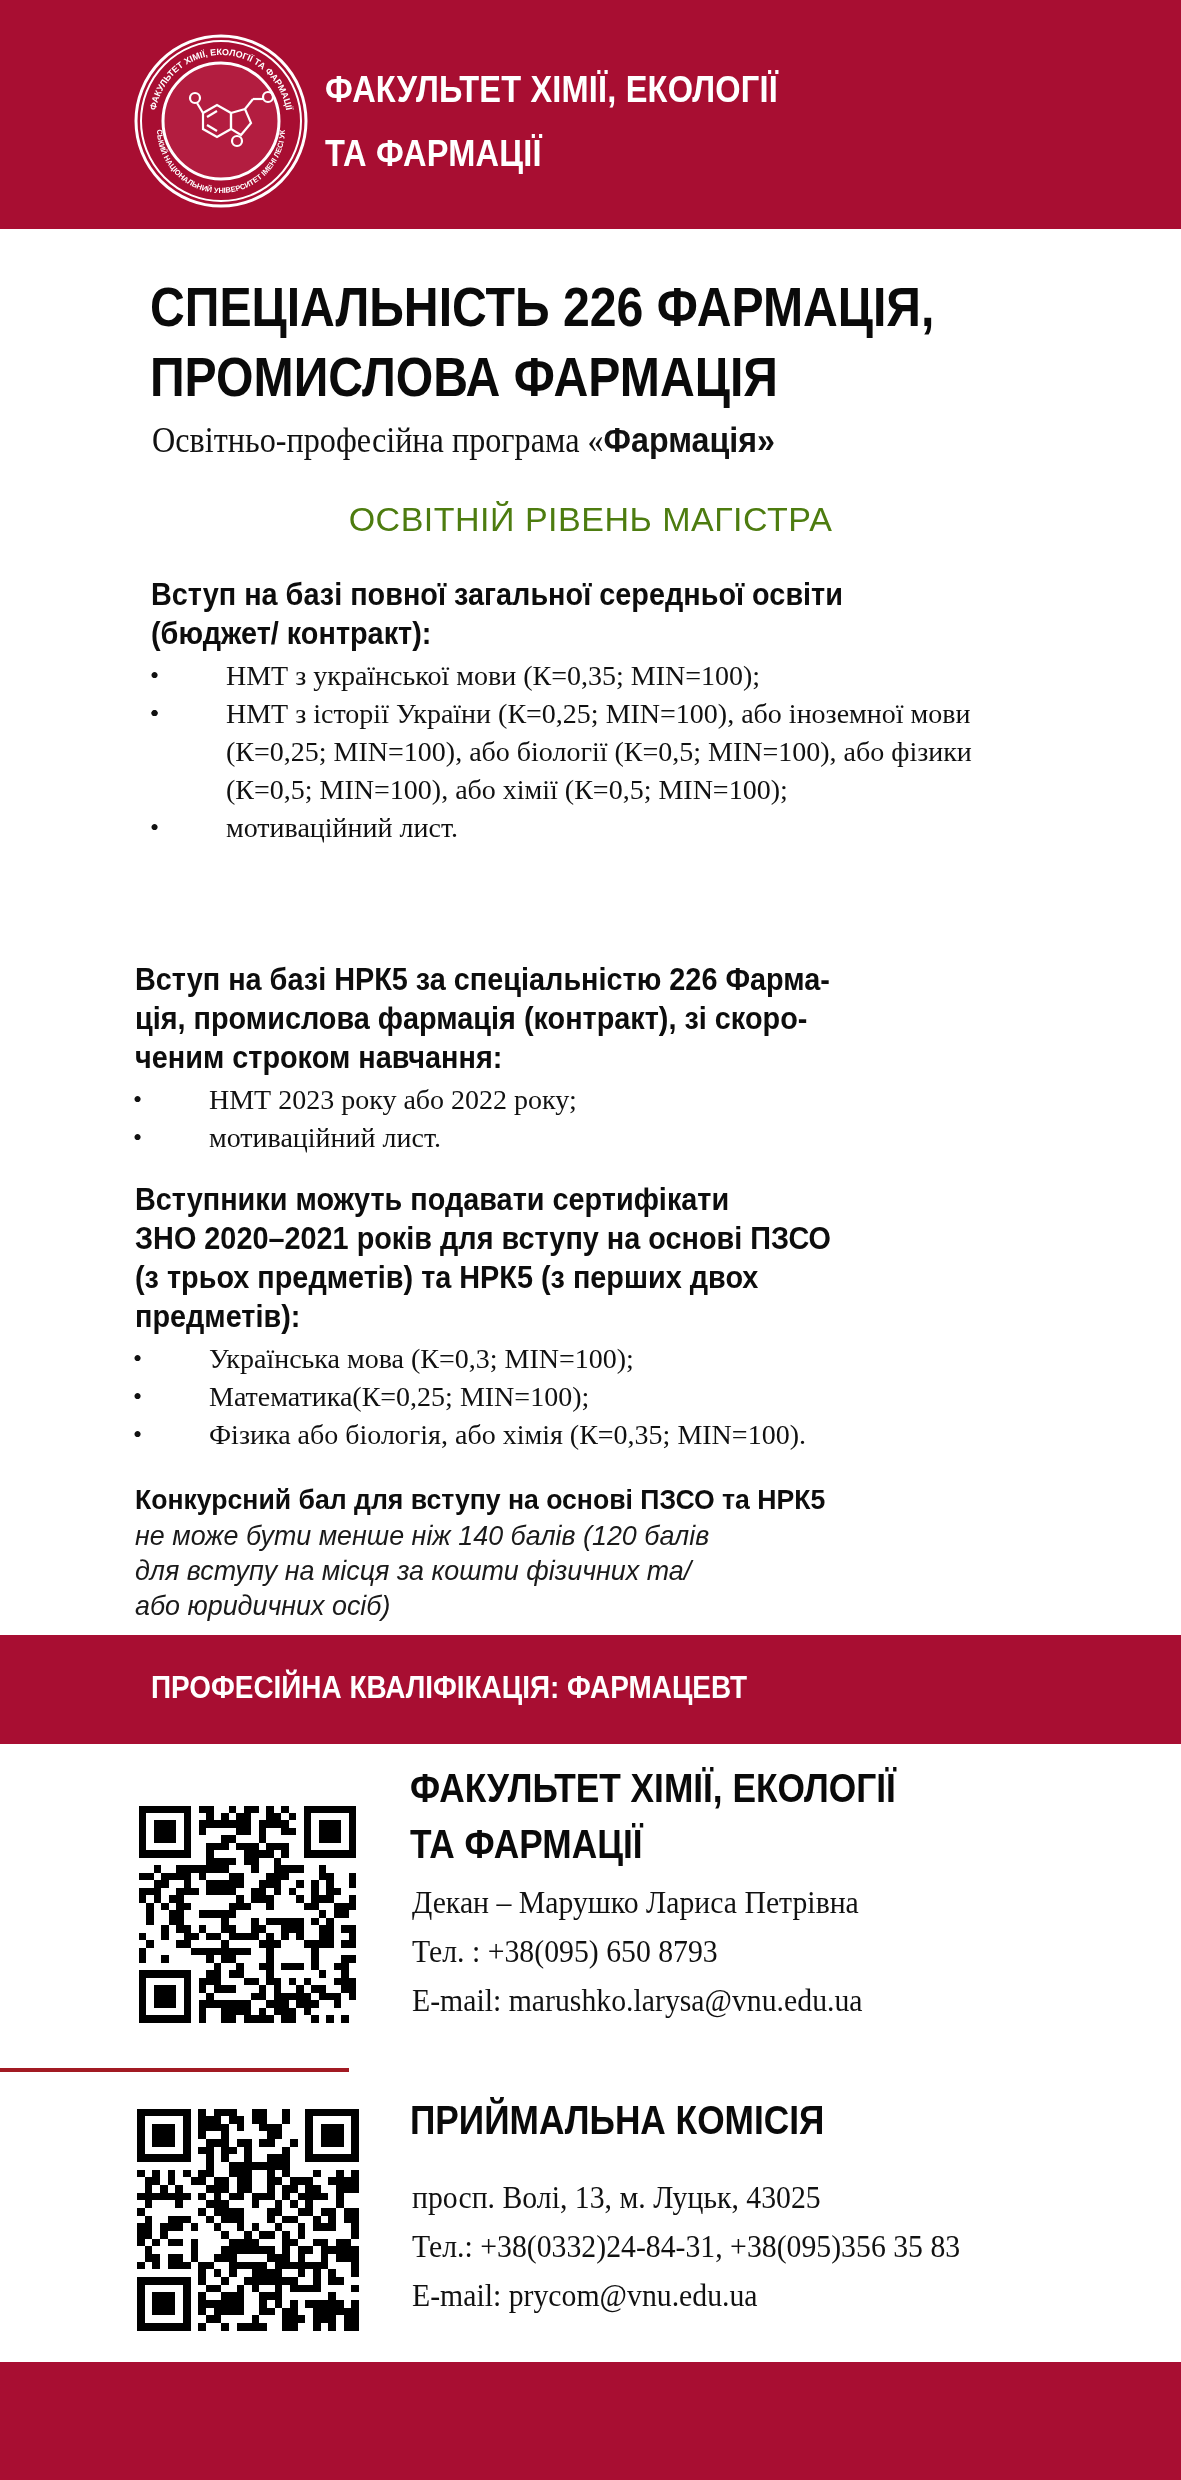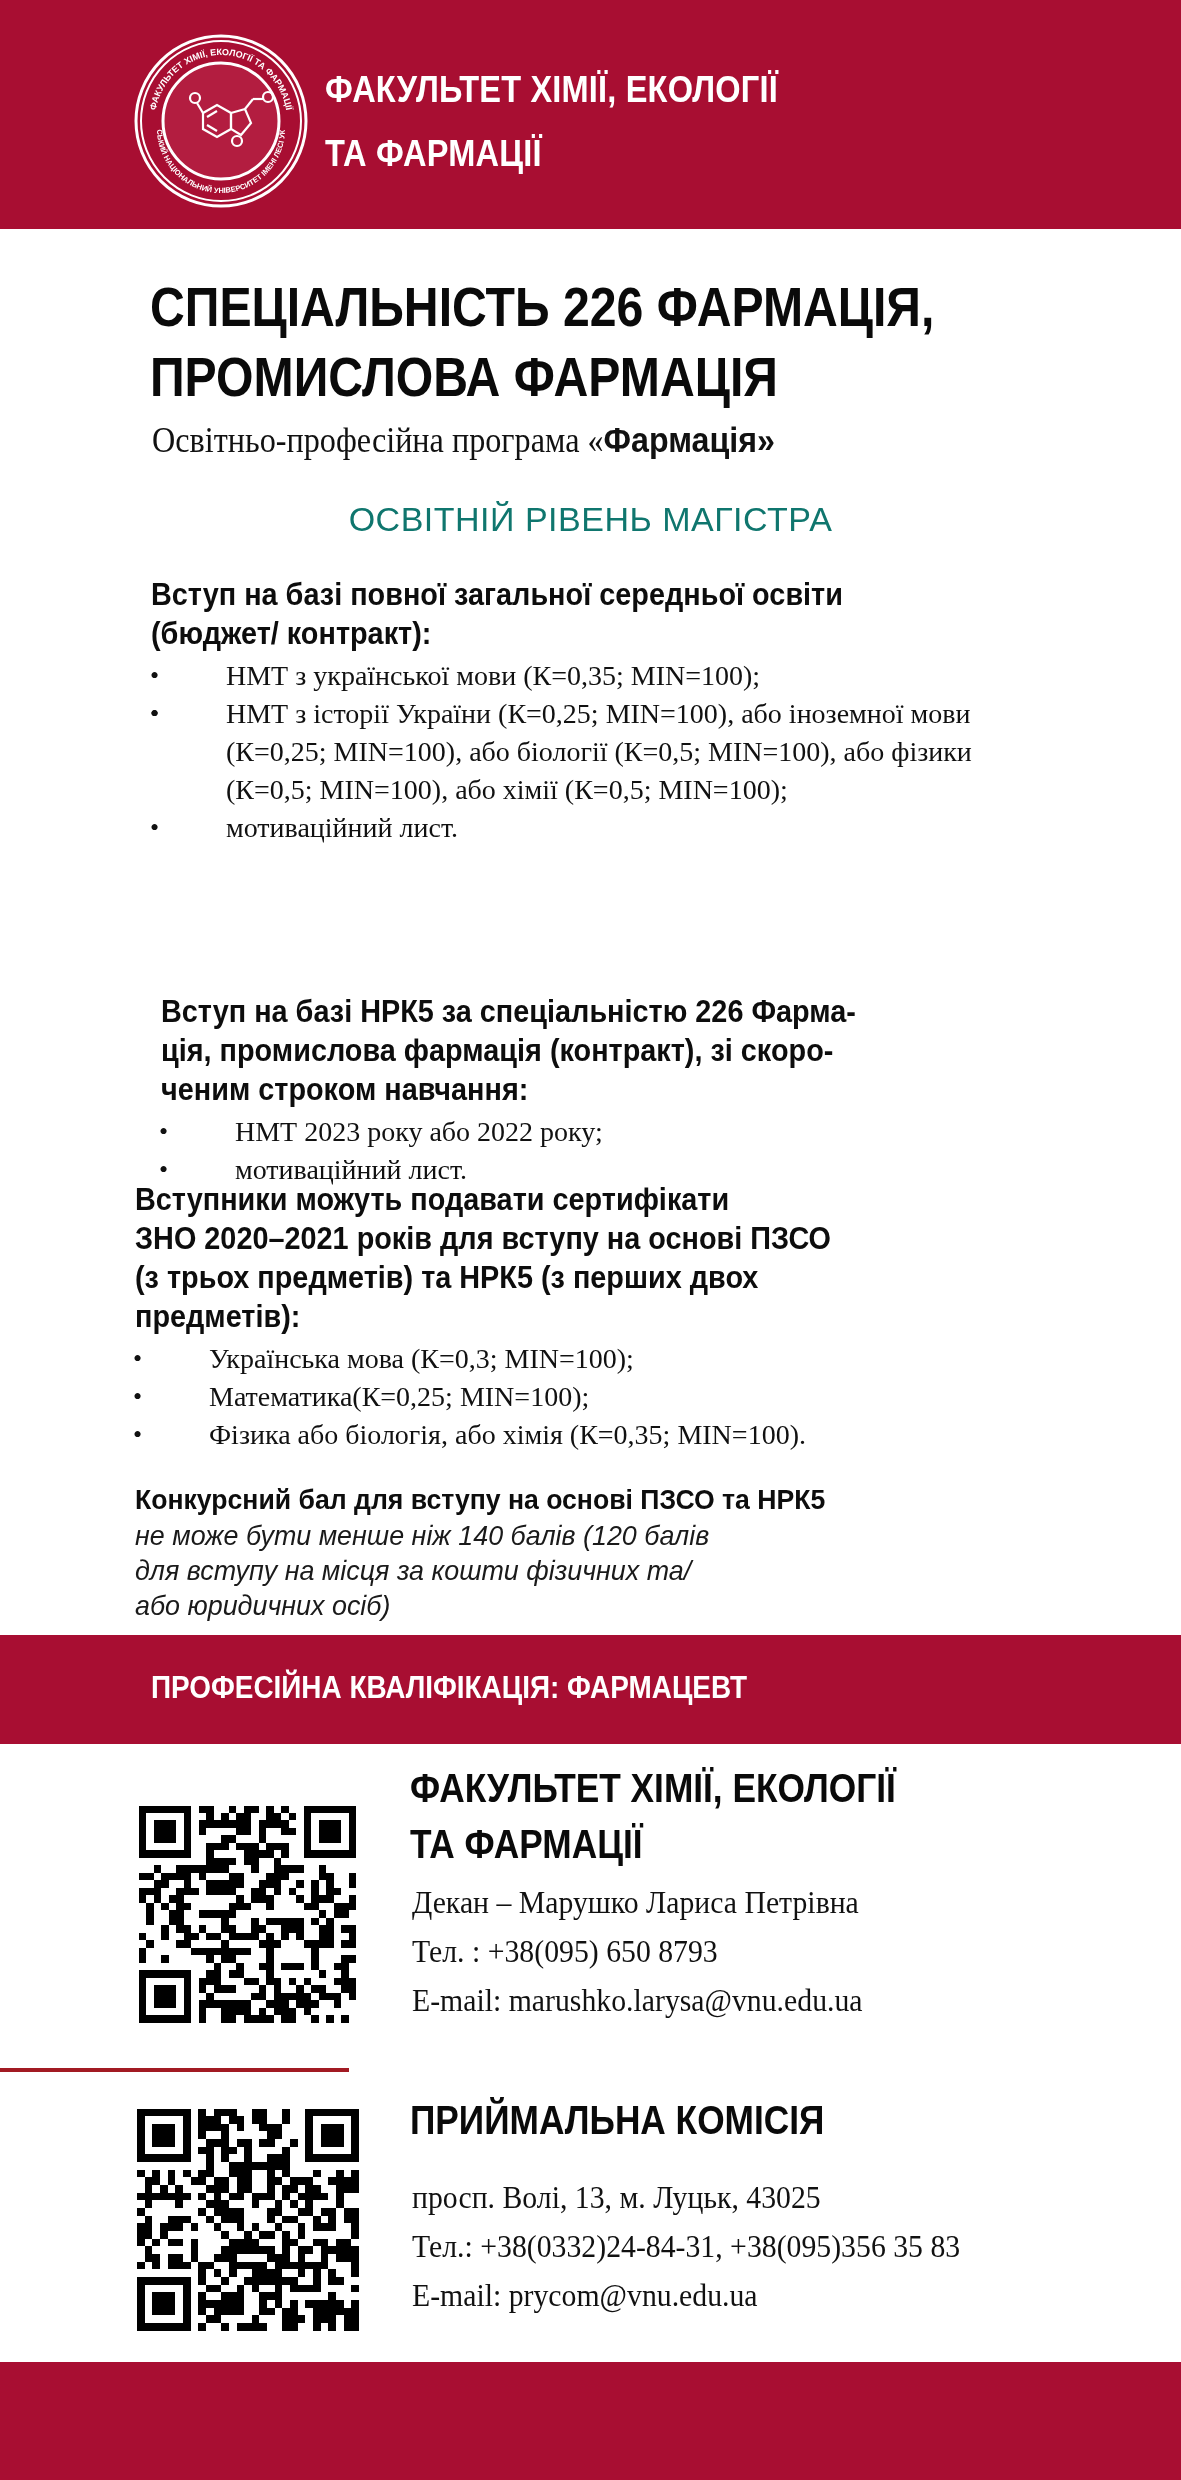--- a/index.html
+++ b/index.html
@@ -29,21 +29,21 @@
     transform: scaleX(0.86); transform-origin: left top; white-space: nowrap;
   }
   .program {
     position: absolute; left: 152px; top: 420px;
     font-family: "Liberation Serif", serif; font-size: 35px; color: #111;
     white-space: nowrap; transform: scaleX(0.92); transform-origin: left top;
   }
   .program b { font-family: "Liberation Sans", sans-serif; font-weight: bold; }
   .level {
     position: absolute; left: 0; width: 1181px; top: 500px; text-align: center;
-    font-family: "Liberation Sans", sans-serif; font-size: 34px; color: #0f766e;
+    font-family: "Liberation Sans", sans-serif; font-size: 34px; color: #4d7c0f;
     letter-spacing: 0.5px;
   }
 
   .section { position: absolute; left: 0; width: 968px; }
   .sec-head {
     font-family: "Liberation Sans", sans-serif; font-weight: bold;
     font-size: 31px; line-height: 39px; color: #0d0d0d;
     transform: scaleX(0.93); transform-origin: left top; white-space: nowrap;
   }
   .bullets { list-style: none; margin: 4px 0 0 0; padding: 0; }
@@ -54,21 +54,21 @@
   .bullets li .dot {
     position: absolute; top: 0; font-size: 26px;
   }
 
   #sec1 { top: 575px; }
   #sec1 .sec-head { margin-left: 151px; }
   #sec1 .bullets li { padding-left: 226px; }
   #sec1 .bullets li .dot { left: 150px; }
   #sec1 .bullets li.wrap { white-space: normal; width: 800px; }
 
-  #sec2 { top: 992px; padding-left: 26px; }
+  #sec2 { top: 960px; }
   #sec2 .sec-head { margin-left: 135px; }
   #sec2 .bullets li { padding-left: 209px; }
   #sec2 .bullets li .dot { left: 133px; }
 
   #sec3 { top: 1180px; }
   #sec3 .sec-head { margin-left: 135px; }
   #sec3 .bullets li { padding-left: 209px; }
   #sec3 .bullets li .dot { left: 133px; }
 
   #sec4 { top: 1482px; left: 135px; width: 900px; }

